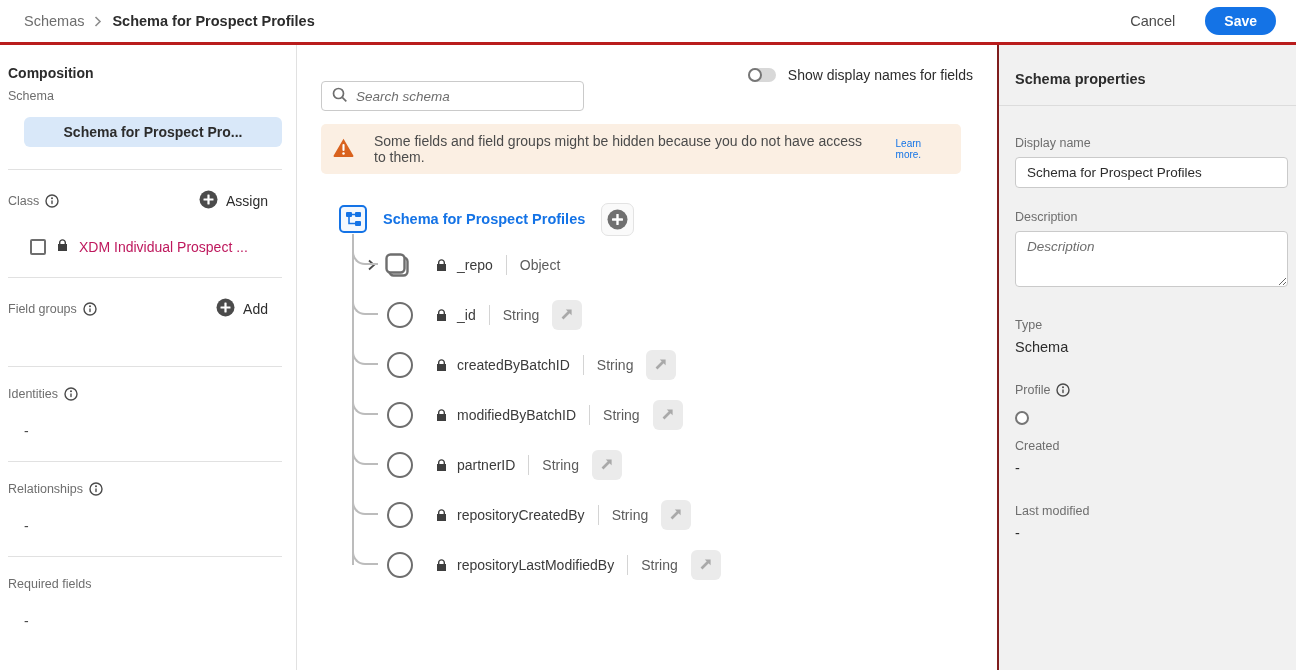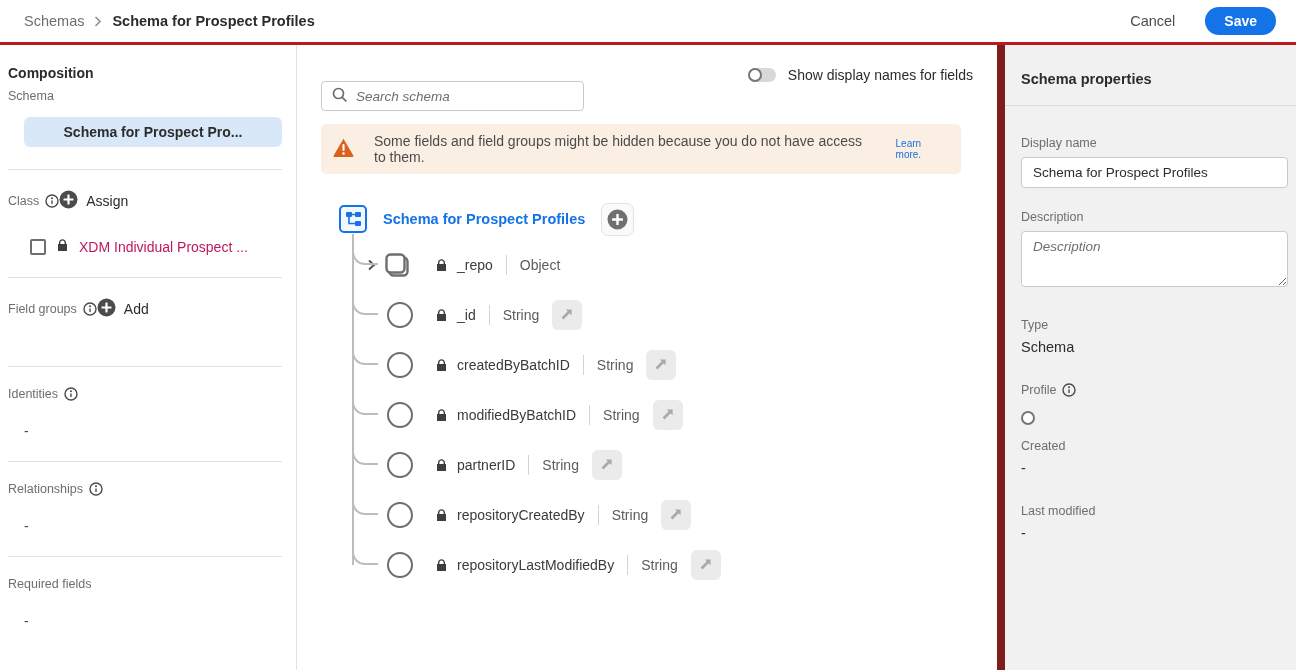--- a/index.html
+++ b/index.html
@@ -29,21 +29,21 @@
   
   .columns { flex:1; display:flex; min-height:0; }
 
   
   .sidebar {
     width:297px; flex:0 0 297px; border-right:1px solid #e1e1e1; background:#fff;
     padding:20px 14px 0 8px;
   }
   .comp-title { font-weight:bold; font-size:14px; color:#2c2c2c; margin-bottom:8px; }
   .side-label { font-size:12.5px; color:#6e6e6e; }
-  .side-section-head { display:flex; align-items:center; }
+  .side-section-head { display:flex; align-items:center; justify-content:space-between; }
   .side-label-wrap { display:flex; align-items:center; gap:6px; }
   .schema-selected {
     margin:14px 0 0 16px; background:#d9e8f9; border-radius:6px; height:30px;
     display:flex; align-items:center; justify-content:center;
     font-weight:bold; font-size:14px; color:#2c2c2c; cursor:pointer;
   }
   .side-divider { border:none; border-top:1px solid #e1e1e1; margin:22px 0 20px 0; }
   .plus-action { display:flex; align-items:center; gap:8px; background:none; border:none; font-family:inherit; font-size:14px; color:#2c2c2c; cursor:pointer; padding-right:14px; }
   .class-row { display:flex; align-items:center; gap:10px; margin:26px 0 0 22px; }
   .checkbox { width:16px; height:16px; border:2px solid #6e6e6e; border-radius:2px; background:#fff; cursor:pointer; flex:0 0 16px; }
@@ -108,21 +108,21 @@
   .f-name { font-size:14px; color:#3b3b3b; }
   .f-sep { width:1px; height:20px; background:#d4d4d4; margin:0 13px; }
   .f-type { font-size:14px; color:#5c5c5c; }
   .ref-btn {
     width:30px; height:30px; background:#ebebeb; border:none; border-radius:6px; margin-left:13px;
     display:flex; align-items:center; justify-content:center; cursor:pointer;
   }
 
   
   .props {
-    width:299px; flex:0 0 299px; background:#f1f1f1; border-left:8px solid #7f1d1d;
+    width:299px; flex:0 0 299px; background:#f1f1f1; border-left:2px solid #7f1d1d;
     display:flex; flex-direction:column;
   }
   .props-head { padding:26px 16px 18px 16px; border-bottom:1px solid #dcdcdc; }
   .props-title { font-weight:bold; font-size:14.5px; color:#2c2c2c; }
   .props-body { padding:30px 8px 0 16px; }
   .prop-label { font-size:12.5px; color:#6e6e6e; margin-bottom:7px; }
   .prop-input {
     width:100%; height:31px; border:1px solid #cacaca; border-radius:4px; background:#fff;
     font-family:inherit; font-size:13.5px; color:#2c2c2c; padding:0 11px; outline:none;
   }

